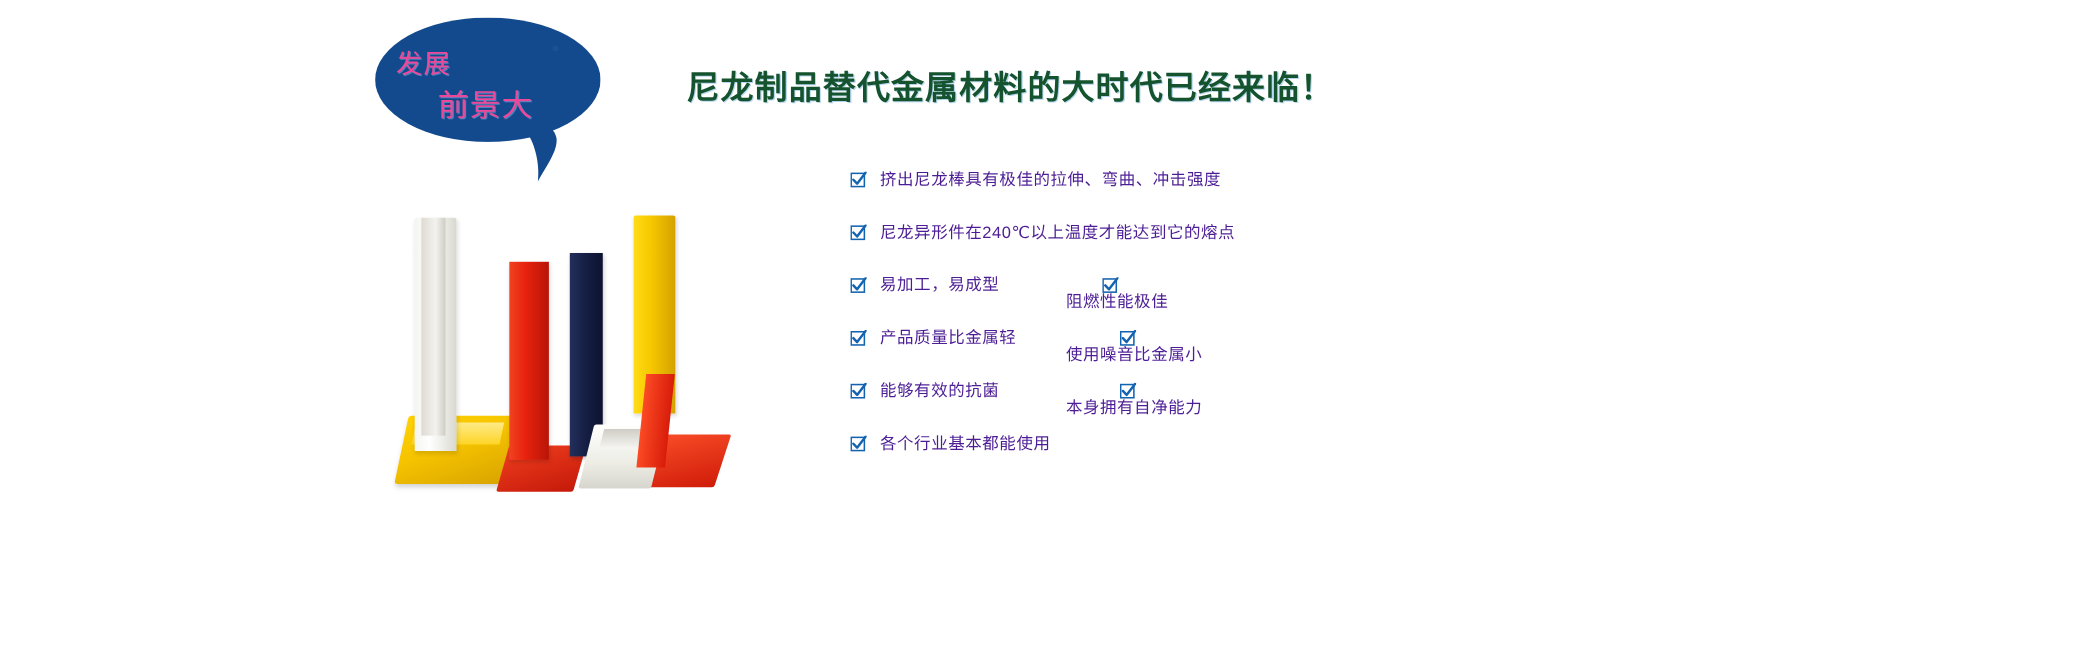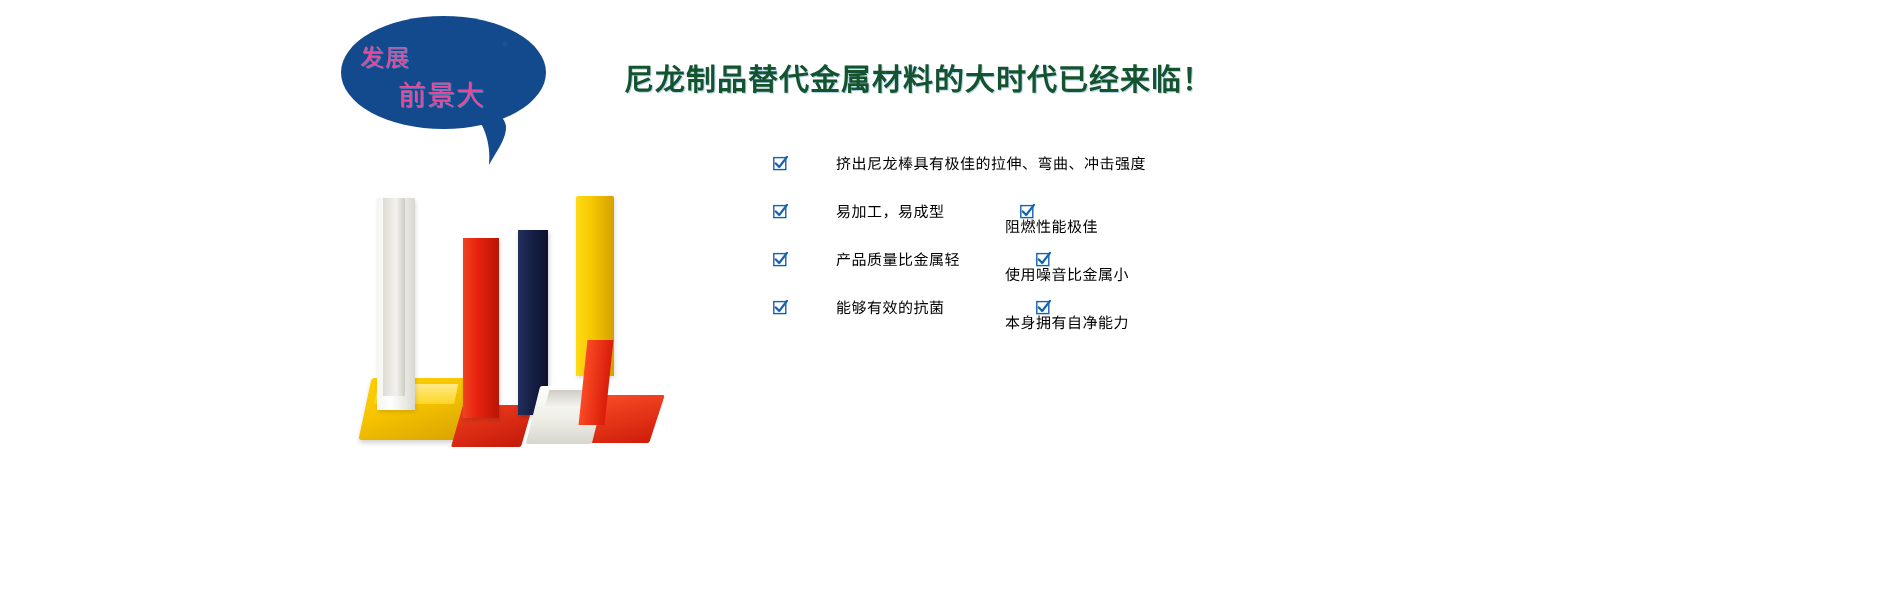--- a/index.html
+++ b/index.html
@@ -189,26 +189,25 @@
   .check-icon {
     width: 15px;
     height: 15px;
     flex: 0 0 15px;
     margin-right: 12px;
     position: relative;
     display: inline-block;
   }
   .check-icon svg { display: block; }
   .feature-text {
-    color: #000000;
+    color: #4c1d95;
     font-size: 15px;
     font-family: "Liberation Sans", "DejaVu Sans", sans-serif;
     letter-spacing: 0.5px;
     line-height: 1;
-    margin-left: 36px;
   }
 </style>
 </head>
 <body>
 
 <div id="banner">
 
   <div id="bubble-wrap">
     <div class="bubble-ellipse"></div>
     <div class="bubble-tail">
@@ -241,20 +240,31 @@
         <span class="check-icon">
           <svg width="15" height="15" viewBox="0 0 15 15" xmlns="http://www.w3.org/2000/svg">
             <rect x="0.8" y="1.6" width="12" height="12" fill="#ffffff" stroke="#1463b0" stroke-width="1.4"></rect>
             <path d="M2.8,7.4 L6.2,11 L14,0.8" fill="none" stroke="#1463b0" stroke-width="2.2" stroke-linecap="round" stroke-linejoin="round"></path>
           </svg>
         </span>
         <span class="feature-text">挤出尼龙棒具有极佳的拉伸、弯曲、冲击强度</span>
       </div>
     </div>
 
+    <div class="feature-row">
+      <div class="feature-item col-1">
+        <span class="check-icon">
+          <svg width="15" height="15" viewBox="0 0 15 15" xmlns="http://www.w3.org/2000/svg">
+            <rect x="0.8" y="1.6" width="12" height="12" fill="#ffffff" stroke="#1463b0" stroke-width="1.4"></rect>
+            <path d="M2.8,7.4 L6.2,11 L14,0.8" fill="none" stroke="#1463b0" stroke-width="2.2" stroke-linecap="round" stroke-linejoin="round"></path>
+          </svg>
+        </span>
+        <span class="feature-text">尼龙异形件在240℃以上温度才能达到它的熔点</span>
+      </div>
+    </div>
 
     <div class="feature-row">
       <div class="feature-item col-1">
         <span class="check-icon">
           <svg width="15" height="15" viewBox="0 0 15 15" xmlns="http://www.w3.org/2000/svg">
             <rect x="0.8" y="1.6" width="12" height="12" fill="#ffffff" stroke="#1463b0" stroke-width="1.4"></rect>
             <path d="M2.8,7.4 L6.2,11 L14,0.8" fill="none" stroke="#1463b0" stroke-width="2.2" stroke-linecap="round" stroke-linejoin="round"></path>
           </svg>
         </span>
         <span class="feature-text">易加工，易成型</span>
@@ -305,15 +315,26 @@
         <span class="check-icon">
           <svg width="15" height="15" viewBox="0 0 15 15" xmlns="http://www.w3.org/2000/svg">
             <rect x="0.8" y="1.6" width="12" height="12" fill="#ffffff" stroke="#1463b0" stroke-width="1.4"></rect>
             <path d="M2.8,7.4 L6.2,11 L14,0.8" fill="none" stroke="#1463b0" stroke-width="2.2" stroke-linecap="round" stroke-linejoin="round"></path>
           </svg>
         </span>
         <span class="feature-text">本身拥有自净能力</span>
       </div>
     </div>
 
+    <div class="feature-row">
+      <div class="feature-item col-1">
+        <span class="check-icon">
+          <svg width="15" height="15" viewBox="0 0 15 15" xmlns="http://www.w3.org/2000/svg">
+            <rect x="0.8" y="1.6" width="12" height="12" fill="#ffffff" stroke="#1463b0" stroke-width="1.4"></rect>
+            <path d="M2.8,7.4 L6.2,11 L14,0.8" fill="none" stroke="#1463b0" stroke-width="2.2" stroke-linecap="round" stroke-linejoin="round"></path>
+          </svg>
+        </span>
+        <span class="feature-text">各个行业基本都能使用</span>
+      </div>
+    </div>
 
   </div>
 </div>
 
 </body></html>

